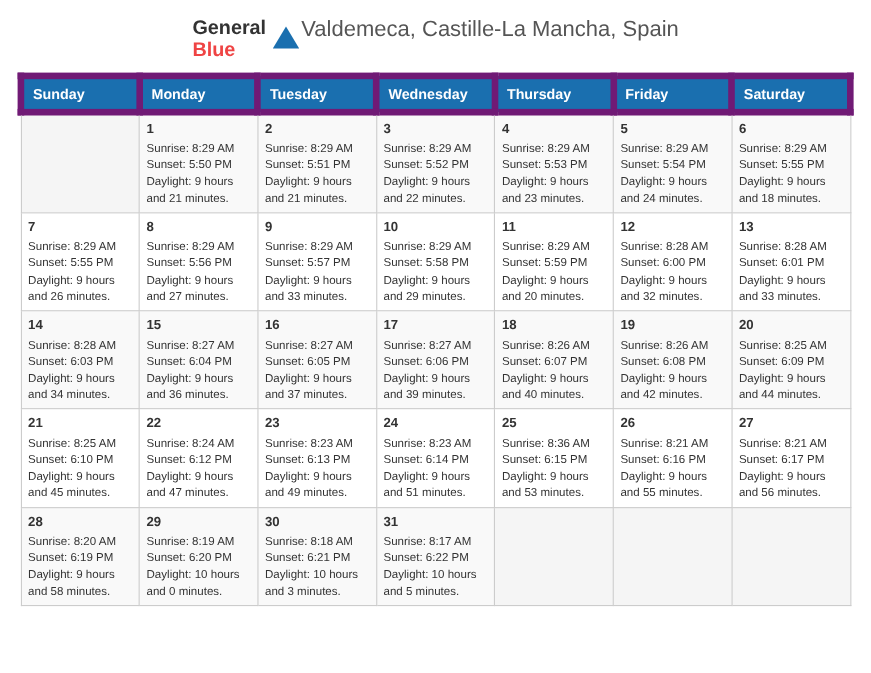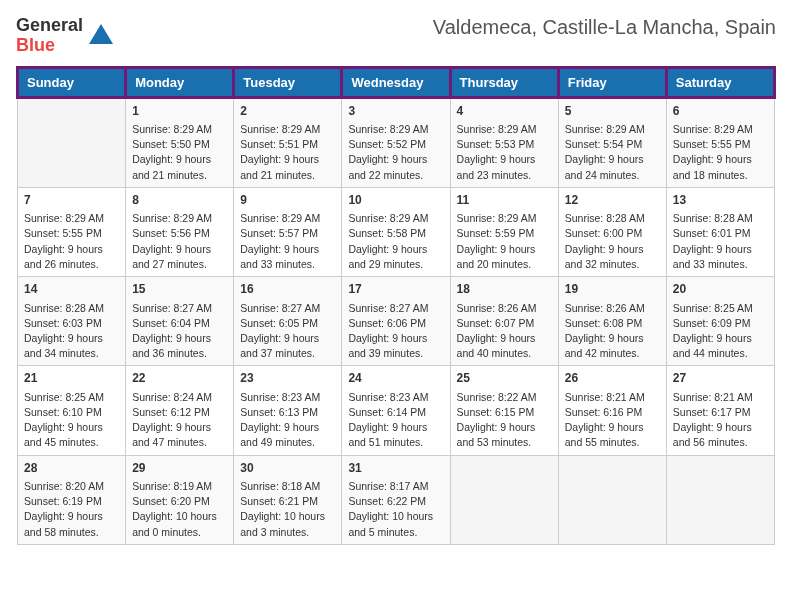--- a/index.html
+++ b/index.html
@@ -5,21 +5,21 @@
     * { box-sizing: border-box; margin: 0; padding: 0; }
     body {
       font-family: Arial, sans-serif;
       background: #fff;
       width: 792px;
       min-height: 612px;
       padding: 16px;
     }
     .header {
       display: flex;
-      justify-content: space-between;
+      justify-content: center;
       align-items: flex-start;
       margin-bottom: 10px;
     }
     .logo {
       display: flex;
       align-items: center;
     }
     .logo-text {
       display: flex;
       flex-direction: column;
@@ -58,21 +58,21 @@
       border-collapse: collapse;
       font-size: 11px;
     }
     thead tr th {
       background-color: #1a6faf;
       color: #fff;
       text-align: left;
       padding: 6px 8px;
       font-size: 13px;
       font-weight: bold;
-      border: 3px solid #701a75;
+      border: 6px solid #701a75;
     }
     tbody tr td {
       border: 1px solid #ccc;
       vertical-align: top;
       padding: 4px 6px;
       width: calc(100% / 7);
       height: 80px;
       color: #333;
       font-size: 10.5px;
       line-height: 1.45;
@@ -295,21 +295,21 @@
         </td>
         <td>
           <span class="day-num">24</span>
           <div>Sunrise: 8:23 AM</div>
           <div>Sunset: 6:14 PM</div>
           <div>Daylight: 9 hours</div>
           <div>and 51 minutes.</div>
         </td>
         <td>
           <span class="day-num">25</span>
-          <div>Sunrise: 8:22 AM</div>
+          <div>Sunrise: 8:36 AM</div>
           <div>Sunset: 6:15 PM</div>
           <div>Daylight: 9 hours</div>
           <div>and 53 minutes.</div>
         </td>
         <td>
           <span class="day-num">26</span>
           <div>Sunrise: 8:21 AM</div>
           <div>Sunset: 6:16 PM</div>
           <div>Daylight: 9 hours</div>
           <div>and 55 minutes.</div>

